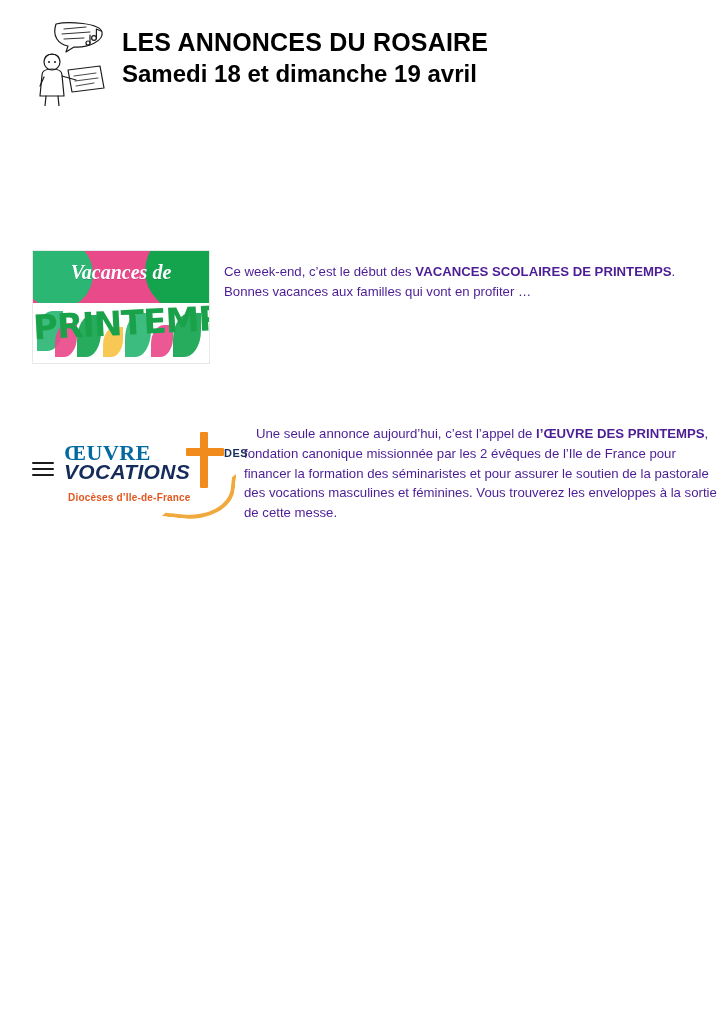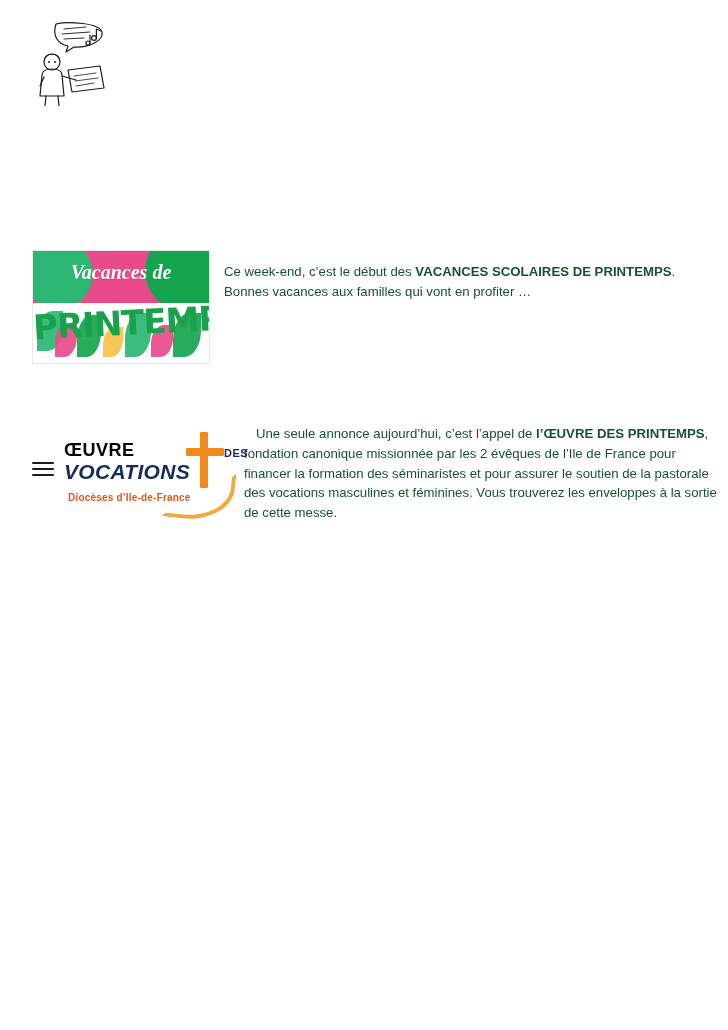--- a/index.html
+++ b/index.html
@@ -52,21 +52,21 @@
 
   
   .block {
     position: absolute;
     display: flex;
     align-items: flex-start;
   }
   .block-text {
     font-size: 13.2px;
     line-height: 1.5;
-    color: #14532d;
+    color: #4c1d95;
   }
   .block-text b {
     font-weight: bold;
   }
 
   
   #block-vacances {
     top: 250px;
     left: 32px;
     width: 680px;
@@ -166,24 +166,24 @@
   }
   .logo-vocations {
     position: relative;
     width: 168px;
     height: 96px;
     flex: 0 0 auto;
   }
   .lv-oeuvre {
     position: absolute;
     top: 20px; left: 4px;
-    font-size: 18px;
-    font-weight: bold;
-    color: #000000;
-    font-family: Liberation Sans, sans-serif;
+    font-size: 22px;
+    font-weight: bold;
+    color: #0369a1;
+    font-family: Liberation Serif, serif;
     letter-spacing: 0.5px;
   }
   .lv-des {
     position: absolute;
     top: 27px; left: 116px;
     font-size: 11px;
     font-weight: bold;
     color: #152c5b;
     letter-spacing: 0.5px;
     padding-left: 48px;
@@ -272,20 +272,24 @@
       <path d="M40 50 L72 46 L76 68 L44 72 Z"></path>
       <path d="M46 56 L68 53" stroke-width="0.8"></path>
       <path d="M47 61 L70 58" stroke-width="0.8"></path>
       <path d="M48 66 L66 63" stroke-width="0.8"></path>
 
       <path d="M18 76 L17 86"></path>
       <path d="M30 76 L31 86"></path>
     </g>
   </svg>
 
+  <div class="header-titles">
+    <div class="title-main">LES ANNONCES DU ROSAIRE</div>
+    <div class="title-sub">Samedi 18 et dimanche 19 avril</div>
+  </div>
 </div>
 
 <div class="block" id="block-vacances">
 
   <div class="poster-vacances">
     <div class="pv-top"></div>
     <div class="pv-bot">
       <div class="pv-leaf" style="left:4px;  top:8px;  width:26px; height:40px; background:#2bb673;"></div>
       <div class="pv-leaf" style="left:22px; top:20px; width:22px; height:34px; background:#e94a8a;"></div>
       <div class="pv-leaf" style="left:44px; top:12px; width:24px; height:42px; background:#15a44e;"></div>

